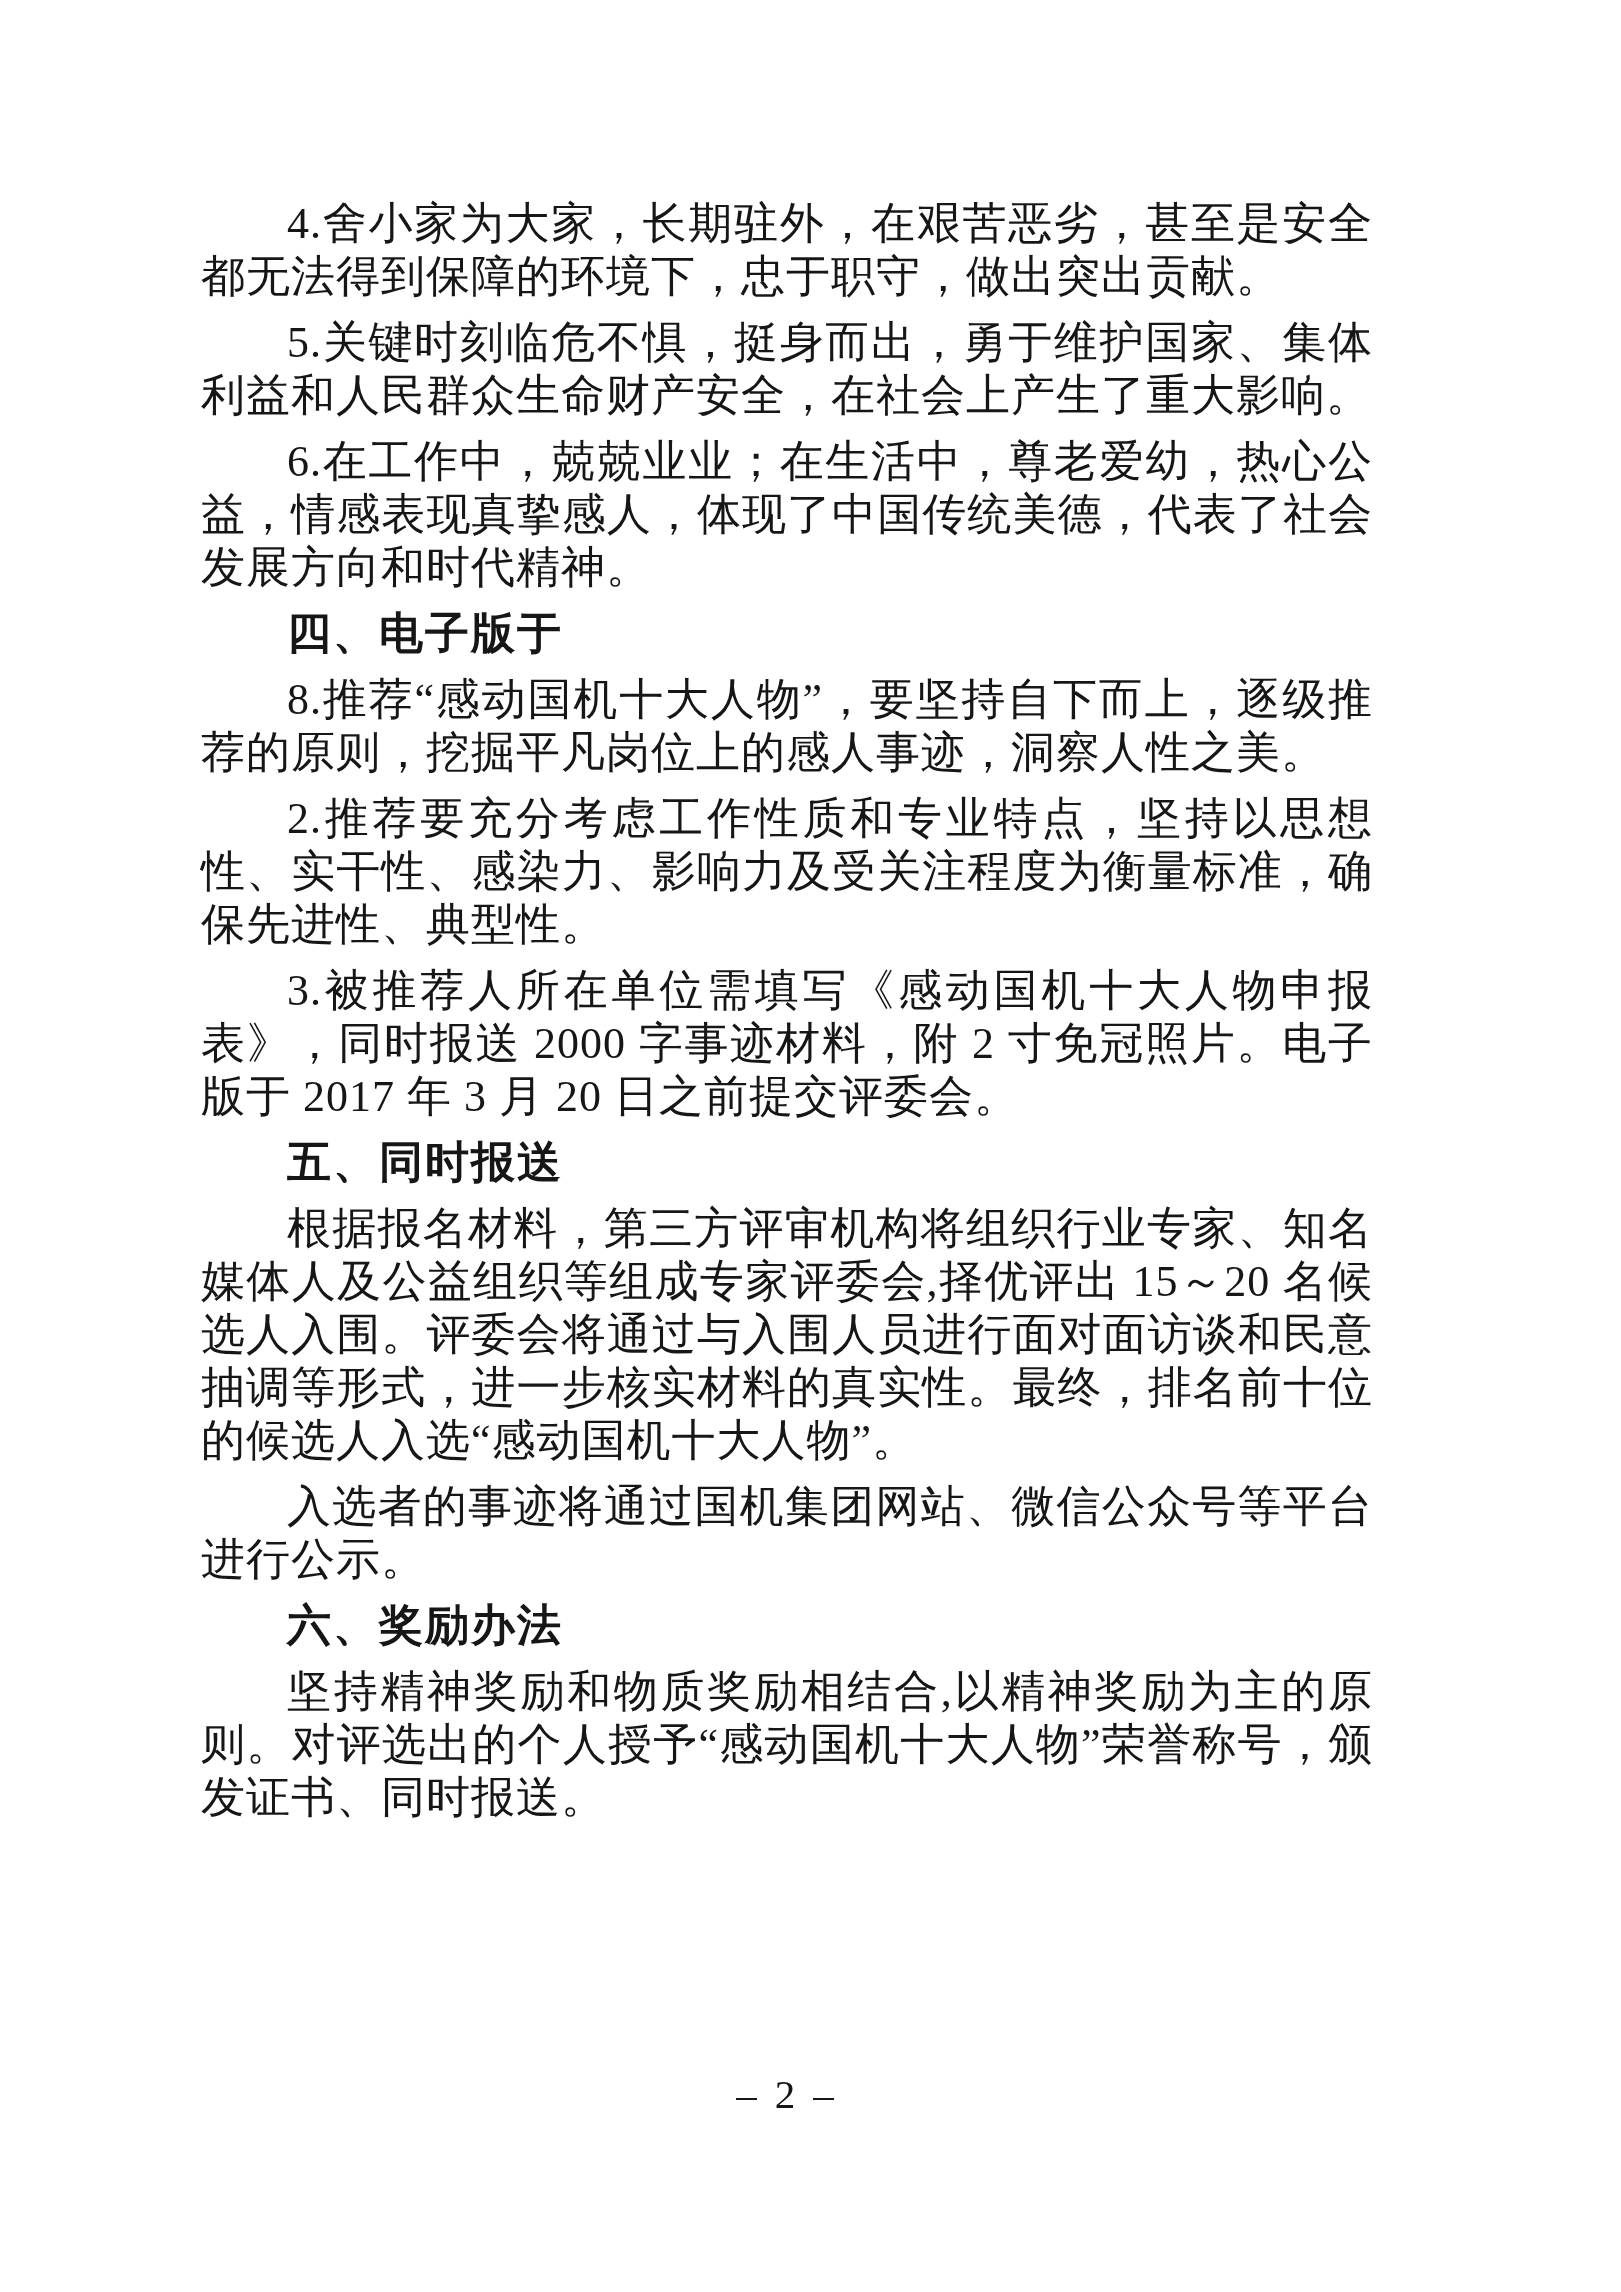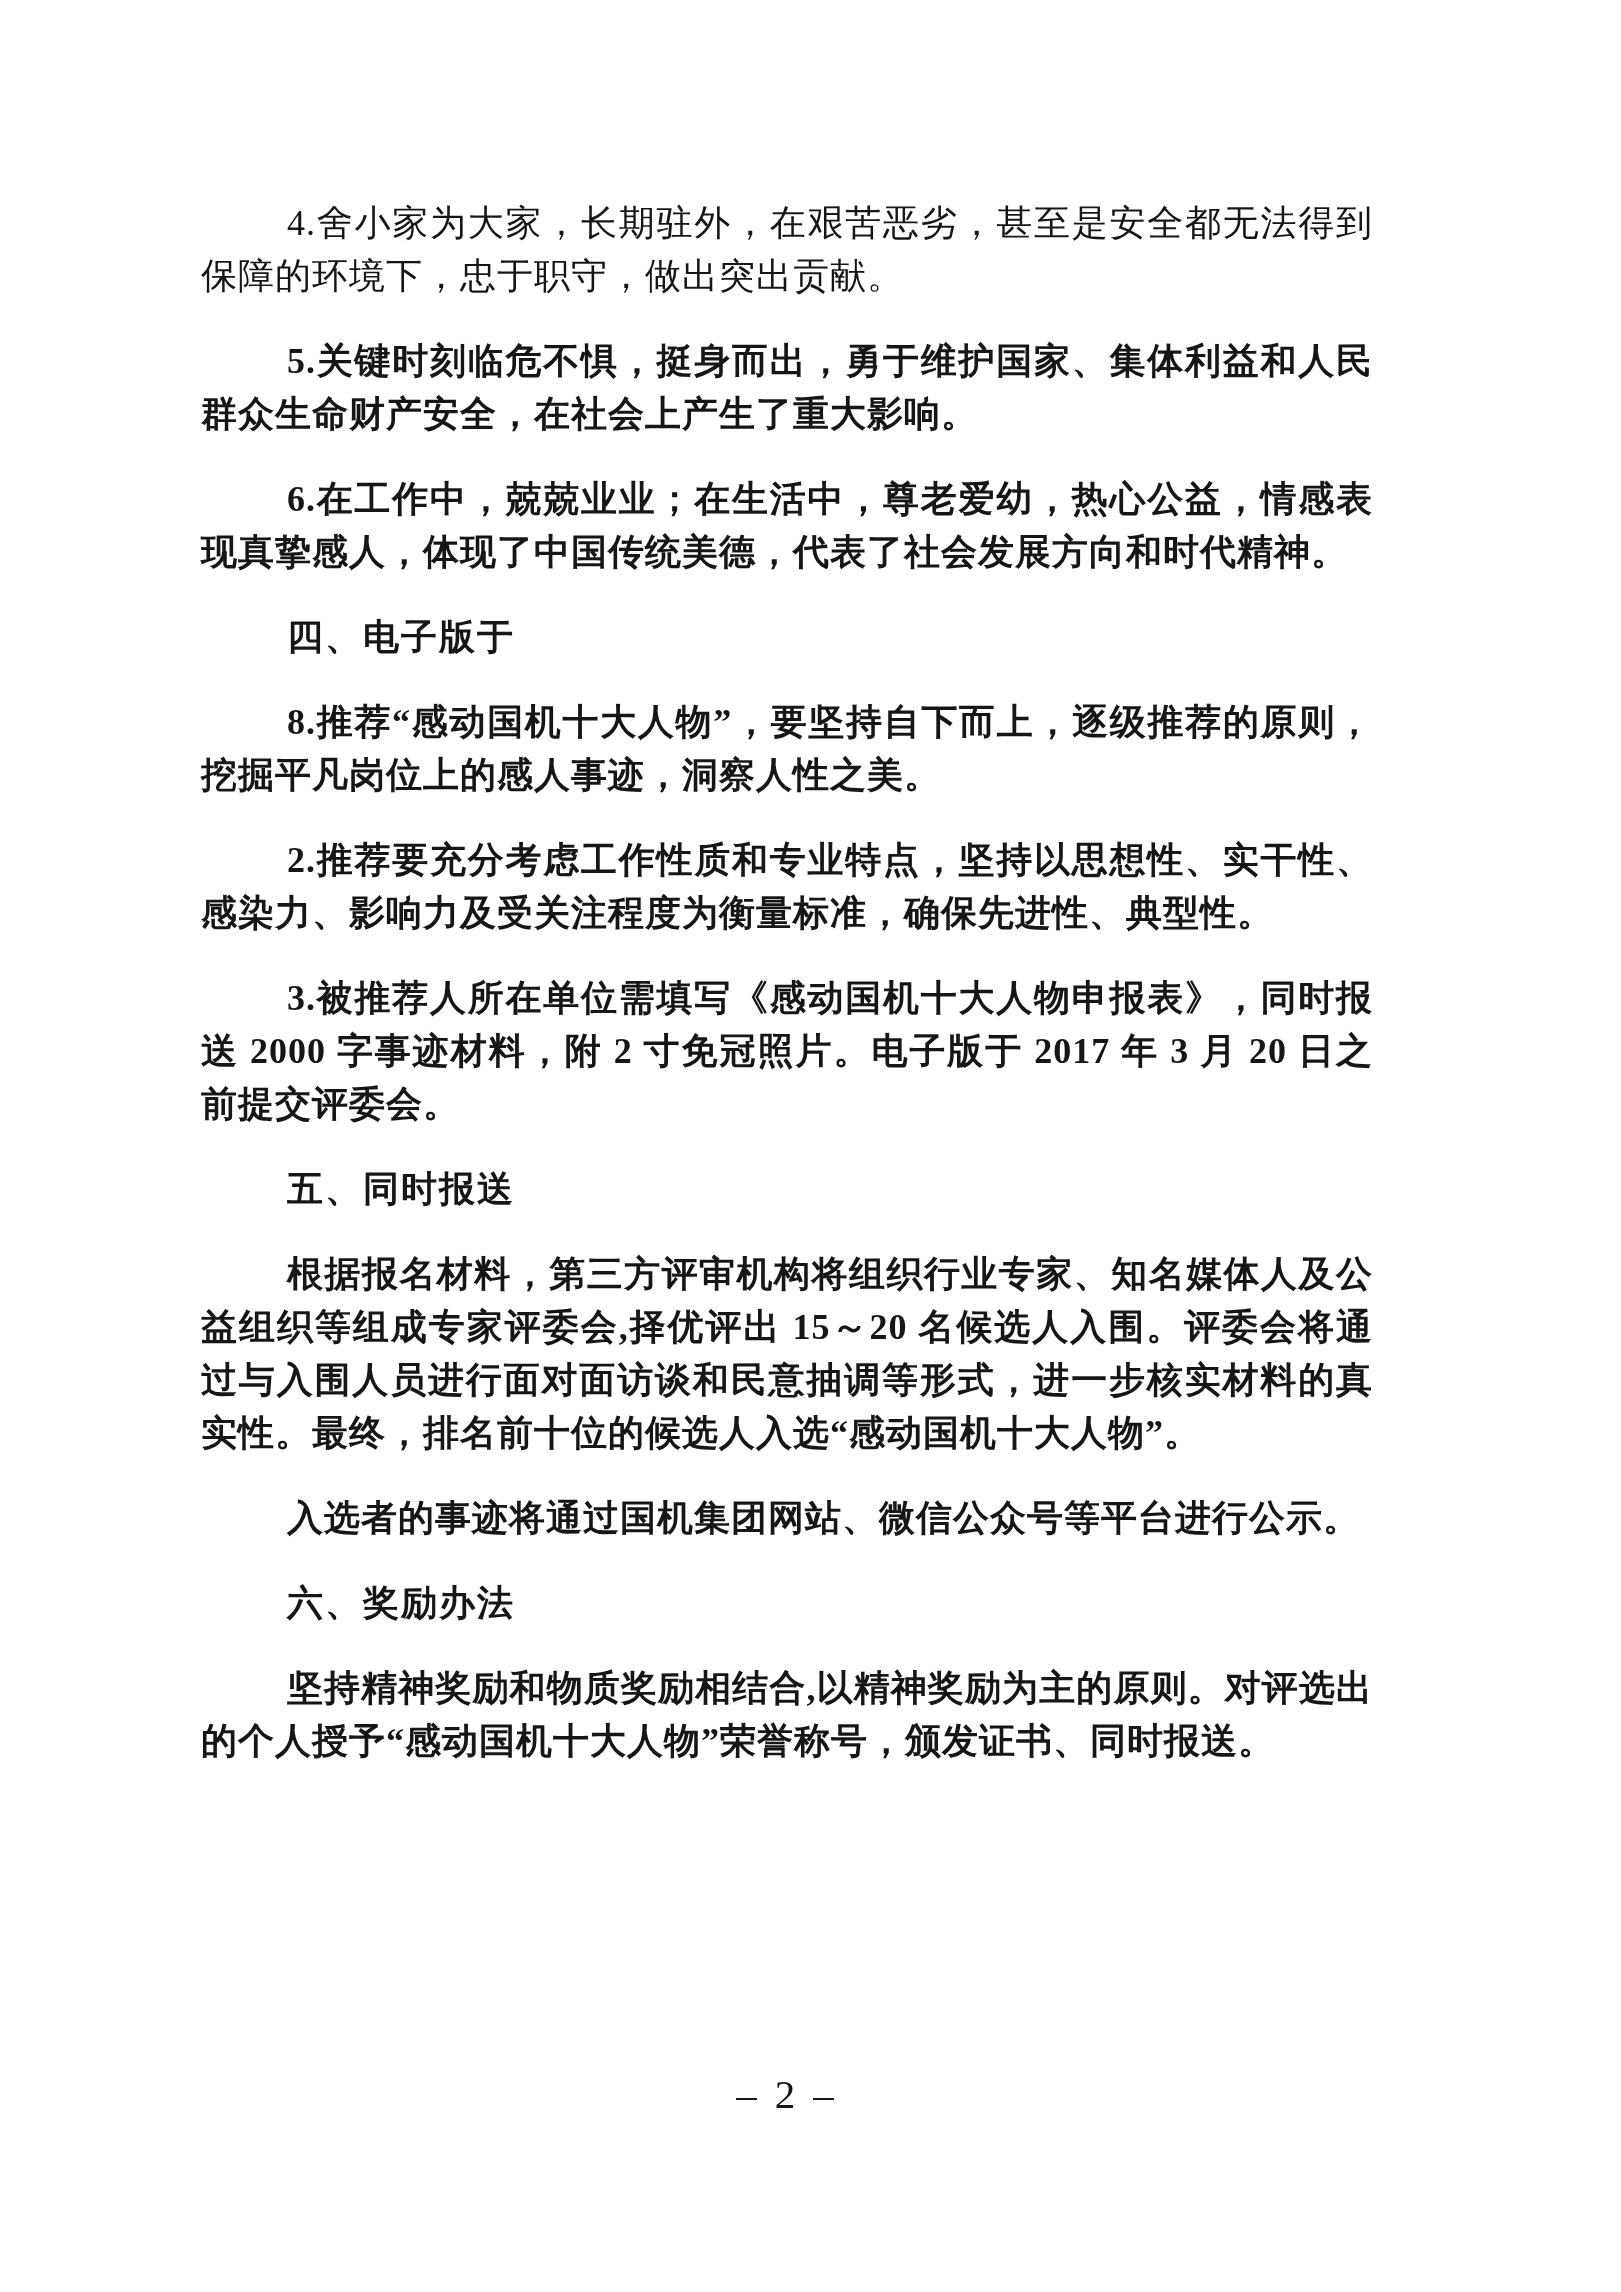--- a/index.html
+++ b/index.html
@@ -11,33 +11,33 @@
     overflow: hidden;
     margin: 0 auto;
     font-family: "Liberation Serif", "DejaVu Serif", serif;
     color: #161616;
   }
   .content {
     position: absolute;
     left: 201px;
     top: 197px;
     width: 1172px;
-    font-size: 36px;
+    font-size: 44px;
     line-height: 53px;
     letter-spacing: 1px;
     text-align: justify;
     text-justify: inter-character;
   }
   .blk {
     margin: 0;
     text-indent: 86px; 
     word-break: normal;
     overflow-wrap: anywhere;
   }
-  .blk + .blk { margin-top: 32px; font-weight: bold; }
+  .blk + .blk { margin-top: 13px; }
   .heading {
     font-weight: bold;
     letter-spacing: 2px;
   }
   .footer {
     position: absolute;
     left: 201px;
     top: 2070px;
     width: 1172px;
     text-align: center;

